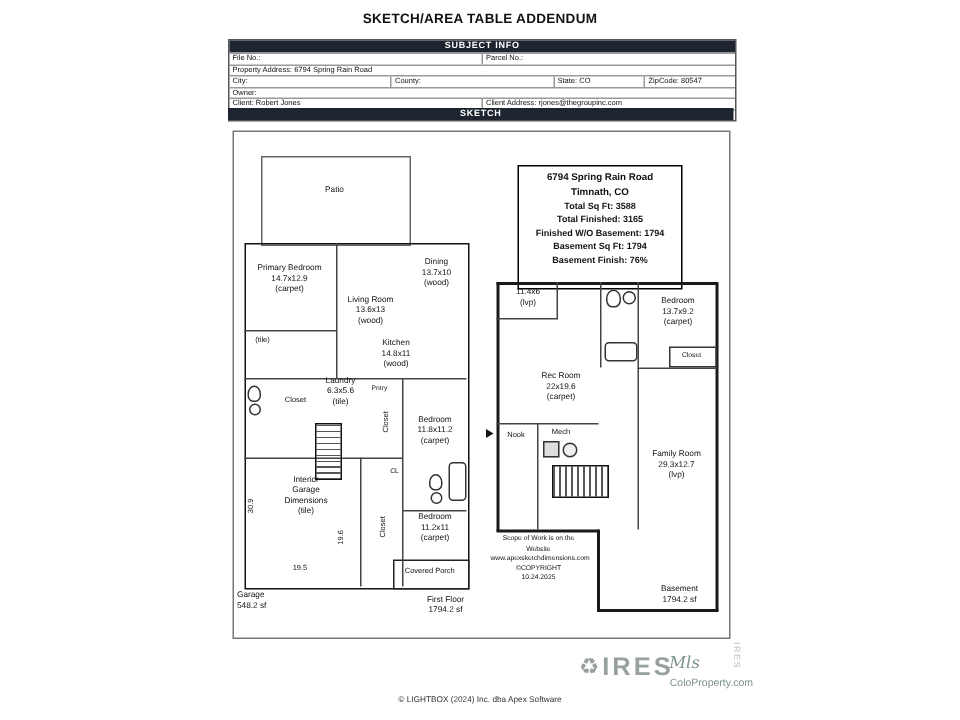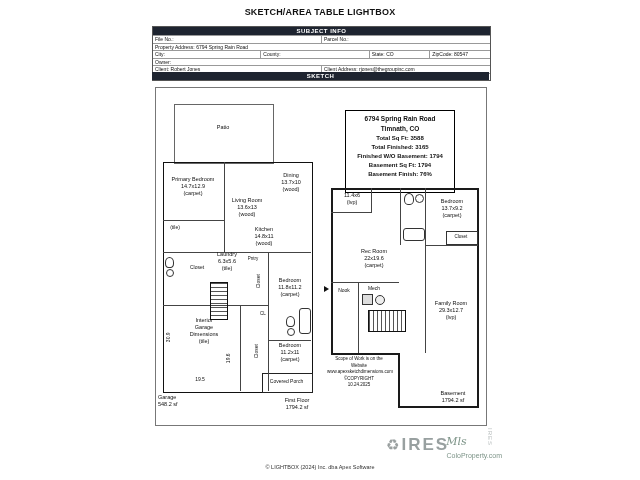--- a/index.html
+++ b/index.html
@@ -119,21 +119,21 @@
   .wm-icon{font-size:15px;line-height:16px;color:#9aa0a0;}
   .wm-brand{font-size:17px;font-weight:bold;letter-spacing:2px;color:#98a0a0;margin-left:2px;}
   .wm-script{font-family:"DejaVu Serif",serif;font-style:italic;font-size:11px;color:#7d9488;
              margin-left:-3px;position:relative;top:-4px;}
   .wm-site{font-size:7px;color:#7d9488;text-align:right;margin-top:-3px;padding-right:4px;}
   #wm-vert{left:487px;top:428px;writing-mode:vertical-rl;font-size:6px;color:#b8bebe;letter-spacing:1px;}
 </style>
 </head>
 <body>
 
-<div class="abs" id="title">SKETCH/AREA TABLE LIGHTBOX</div>
+<div class="abs" id="title">SKETCH/AREA TABLE ADDENDUM</div>
 
 <div class="abs" id="info-table">
   <div class="bar">SUBJECT INFO</div>
   <div class="trow">
     <div class="tcell">File No.:</div>
     <div class="tcell">Parcel No.:</div>
   </div>
   <div class="trow">
     <div class="tcell">Property Address: 6794 Spring Rain Road</div>
   </div>

